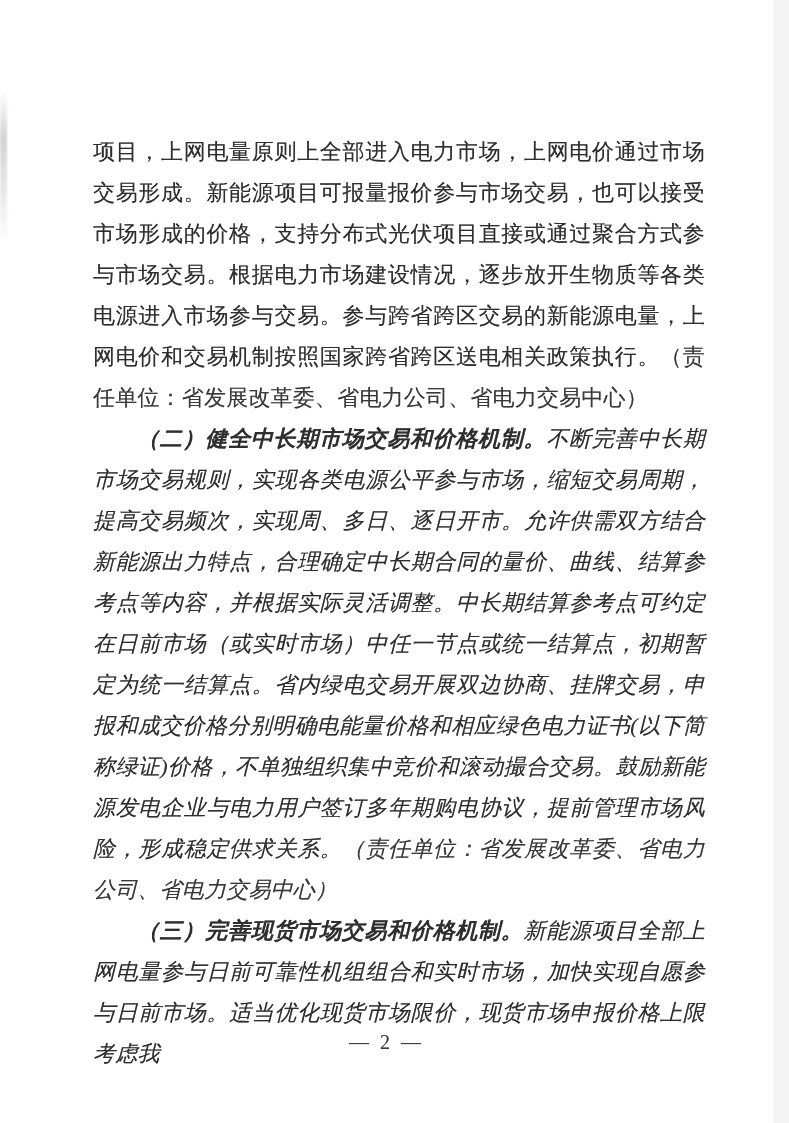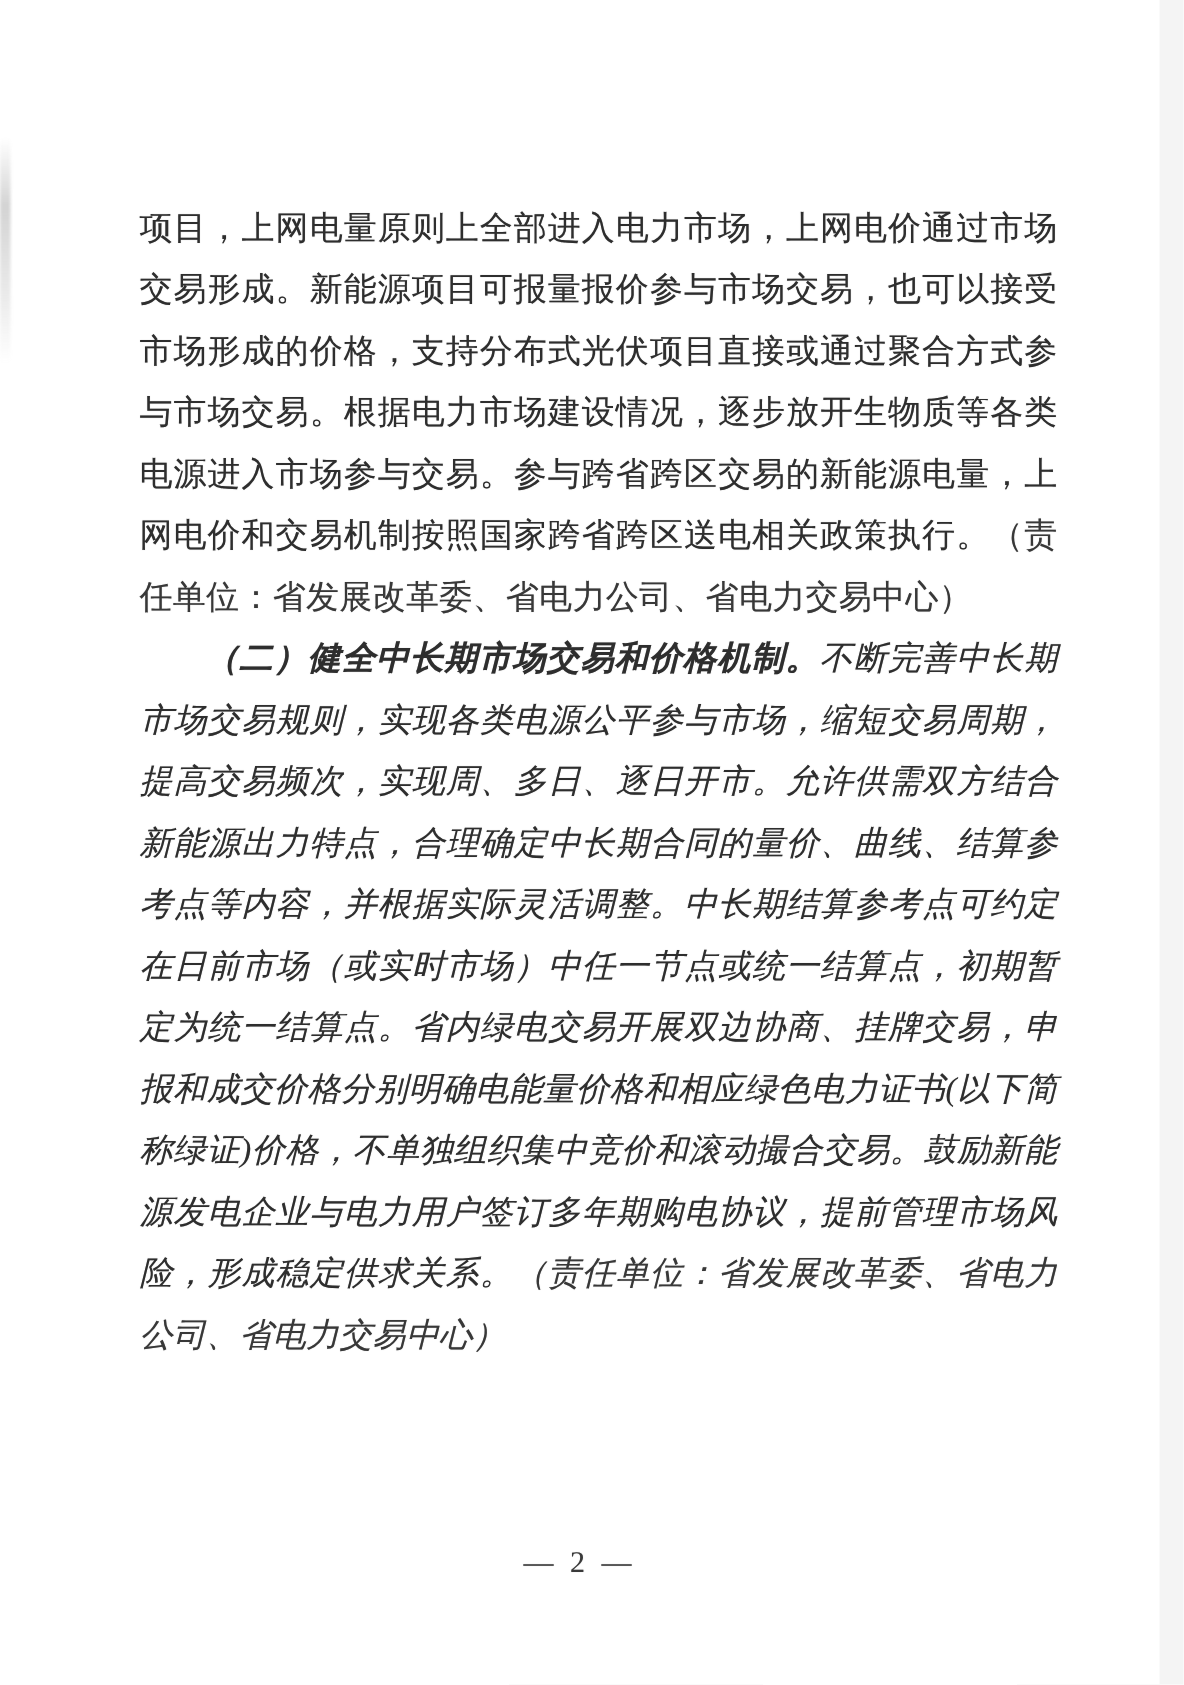--- a/index.html
+++ b/index.html
@@ -79,18 +79,19 @@
 <div class="page">
 
   <div class="scan-artifact"></div>
 
   <div class="text-block">
 
     <p><span>项目，上网电量原则上全部进入电力市场，上网电价通过市场交易形成。新能源项目可报量报价参与市场交易，也可以接受市场形成的价格，支持分布式光伏项目直接或通过聚合方式参与市场交易。根据电力市场建设情况，逐步放开生物质等各类电源进入市场参与交易。参与跨省跨区交易的新能源电量，上网电价和交易机制按照国家跨省跨区送电相关政策执行。</span><span class="kaiti">（责任单位：省发展改革委、省电力公司、省电力交易中心）</span></p>
 
     <p class="indent"><span class="bold">（二）健全中长期市场交易和价格机制。</span><span>不断完善中长期市场交易规则，实现各类电源公平参与市场，缩短交易周期，提高交易频次，实现周、多日、逐日开市。允许供需双方结合新能源出力特点，合理确定中长期合同的量价、曲线、结算参考点等内容，并根据实际灵活调整。中长期结算参考点可约定在日前市场（或实时市场）中任一节点或统一结算点，初期暂定为统一结算点。省内绿电交易开展双边协商、挂牌交易，申报和成交价格分别明确电能量价格和相应绿色电力证书(以下简称绿证)价格，不单独组织集中竞价和滚动撮合交易。鼓励新能源发电企业与电力用户签订多年期购电协议，提前管理市场风险，形成稳定供求关系。</span><span class="kaiti">（责任单位：省发展改革委、省电力公司、省电力交易中心）</span></p>
 
+    <p class="indent"><span class="bold">（三）完善现货市场交易和价格机制。</span><span>新能源项目全部上网电量参与日前可靠性机组组合和实时市场，加快实现自愿参与日前市场。适当优化现货市场限价，现货市场申报价格上限考虑我</span></p>
 
   </div>
 
   <div class="footer">— 2 —</div>
 
 </div>
 
 </body></html>

